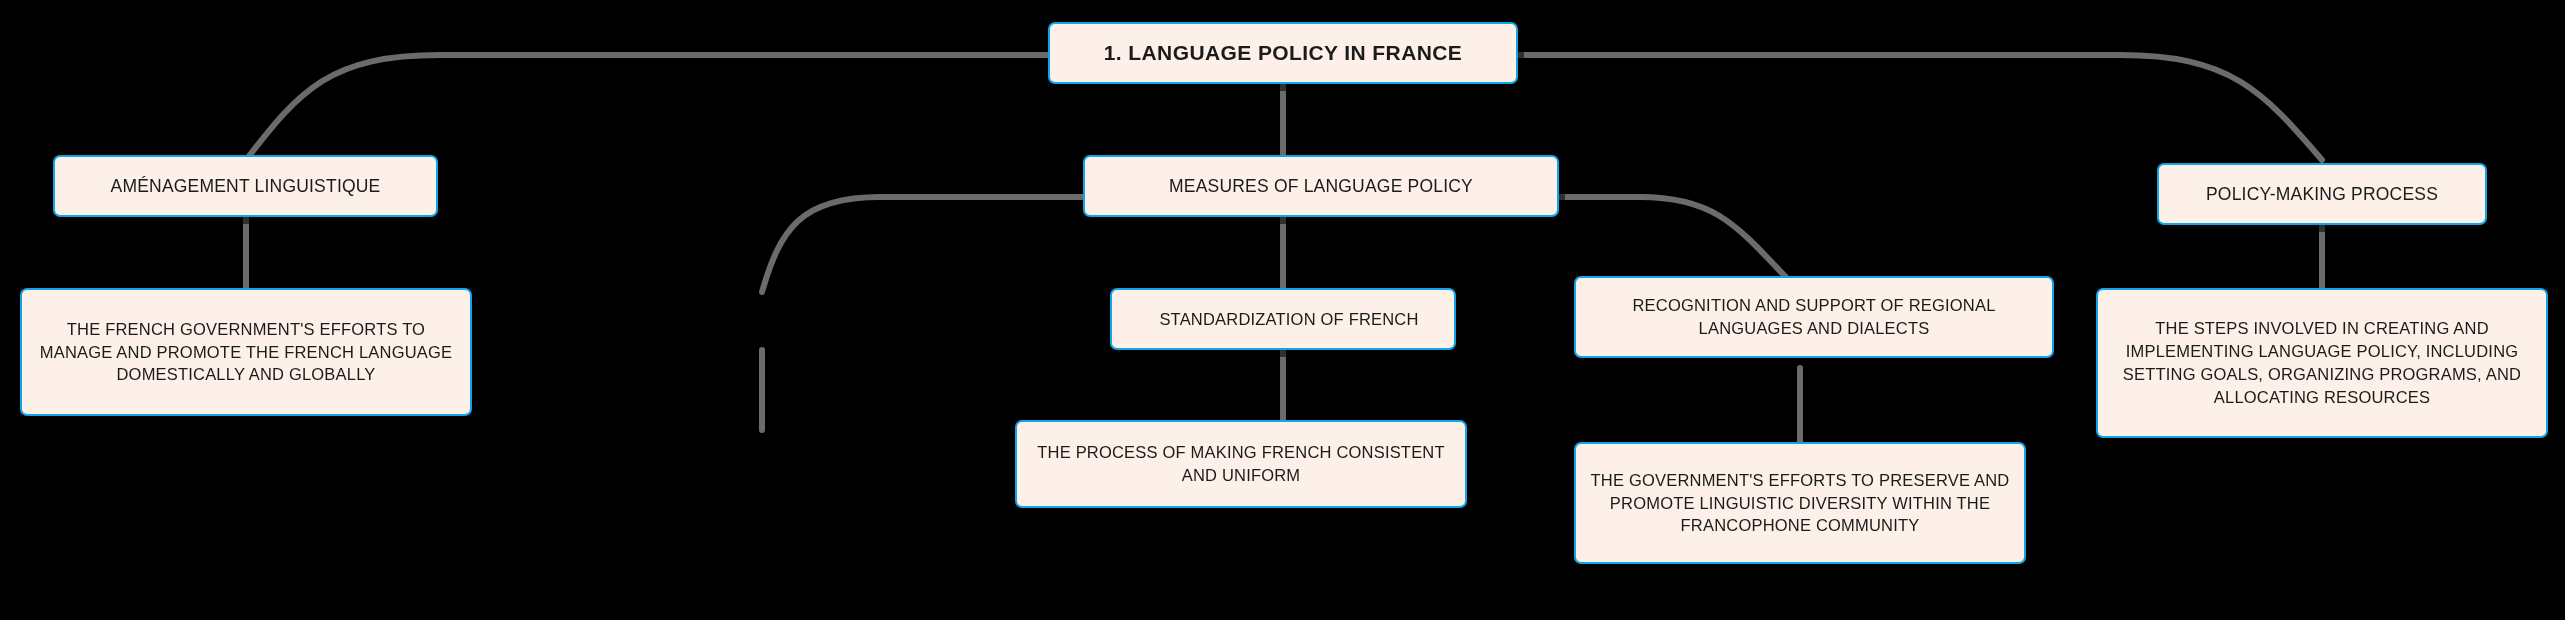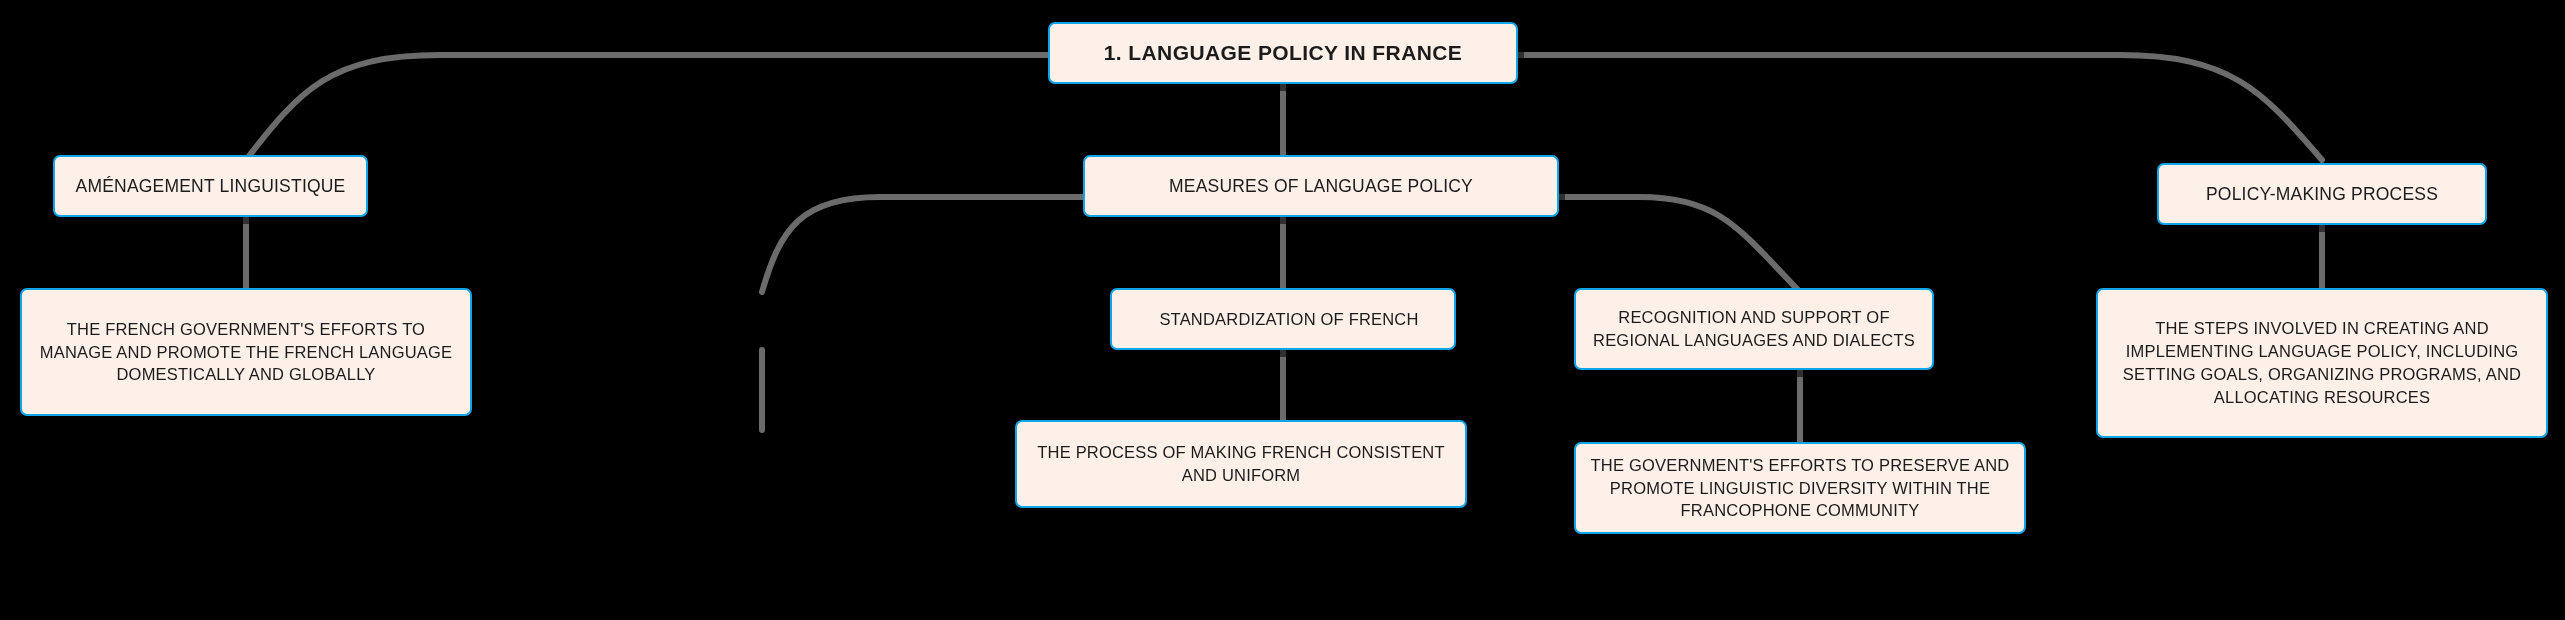--- a/index.html
+++ b/index.html
@@ -73,21 +73,21 @@
       <path d="M1800 368 L1800 448"></path>
 
       <path d="M2322 215 L2322 300"></path>
     </g>
   </svg>
 
   <div class="node root" style="left:1048px; top:22px; width:470px; height:62px;">
     <span>1. LANGUAGE POLICY IN FRANCE</span>
   </div>
 
-  <div class="node lvl1" style="left:53px; top:155px; width:315px; height:62px;">
+  <div class="node lvl1" style="left:53px; top:155px; width:385px; height:62px;">
     <span>AMÉNAGEMENT LINGUISTIQUE</span>
   </div>
 
   <div class="node lvl1" style="left:1083px; top:155px; width:476px; height:62px;">
     <span>MEASURES OF LANGUAGE POLICY</span>
   </div>
 
   <div class="node lvl1" style="left:2157px; top:155px; width:330px; height:62px;margin-top:8px;">
     <span>POLICY-MAKING PROCESS</span>
   </div>
@@ -99,25 +99,25 @@
 
 
   <div class="node leaf" style="left:1110px; top:288px; width:346px; height:62px;padding-left:24px;">
     <span>STANDARDIZATION OF FRENCH</span>
   </div>
 
   <div class="node leaf" style="left:1015px; top:420px; width:452px; height:88px;">
     <span>THE PROCESS OF MAKING FRENCH CONSISTENT AND UNIFORM</span>
   </div>
 
-  <div class="node leaf" style="left:1574px; top:288px; width:360px; height:82px;">
+  <div class="node leaf" style="left:1574px; top:276px; width:480px; height:82px;">
     <span>RECOGNITION AND SUPPORT OF REGIONAL LANGUAGES AND DIALECTS</span>
   </div>
 
-  <div class="node leaf" style="left:1574px; top:442px; width:452px; height:92px;justify-content:center;">
+  <div class="node leaf" style="left:1574px; top:442px; width:452px; height:122px;justify-content:center;">
     <span>THE GOVERNMENT'S EFFORTS TO PRESERVE AND PROMOTE LINGUISTIC DIVERSITY WITHIN THE FRANCOPHONE COMMUNITY</span>
   </div>
 
   <div class="node leaf" style="left:2096px; top:288px; width:452px; height:150px;">
     <span>THE STEPS INVOLVED IN CREATING AND IMPLEMENTING LANGUAGE POLICY, INCLUDING SETTING GOALS, ORGANIZING PROGRAMS, AND ALLOCATING RESOURCES</span>
   </div>
 
 </div>
 
 </body></html>

